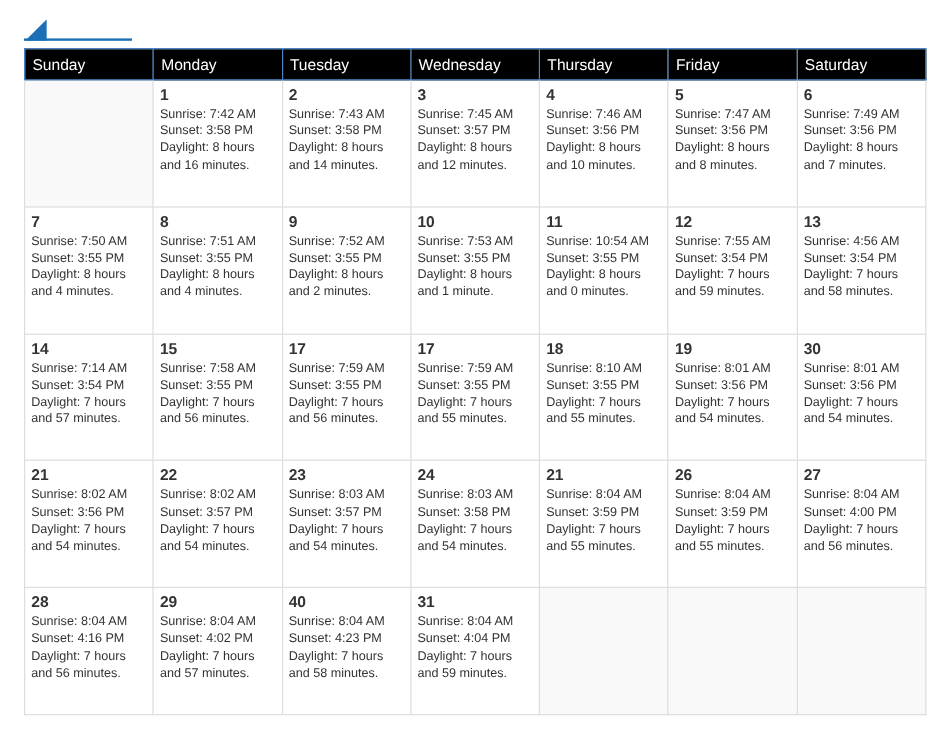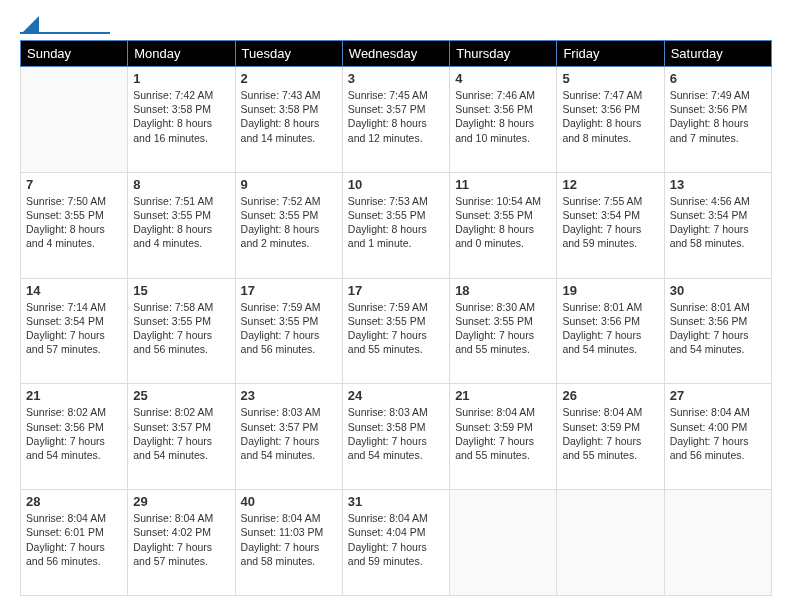--- a/index.html
+++ b/index.html
@@ -248,21 +248,21 @@
           </td>
           <td>
             <span class="day-number">17</span>
             <span class="cell-line">Sunrise: 7:59 AM</span>
             <span class="cell-line">Sunset: 3:55 PM</span>
             <span class="cell-line">Daylight: 7 hours</span>
             <span class="cell-line">and 55 minutes.</span>
           </td>
           <td>
             <span class="day-number">18</span>
-            <span class="cell-line">Sunrise: 8:30 AM</span>
+            <span class="cell-line">Sunrise: 8:10 AM</span>
             <span class="cell-line">Sunset: 3:55 PM</span>
             <span class="cell-line">Daylight: 7 hours</span>
             <span class="cell-line">and 55 minutes.</span>
           </td>
           <td>
             <span class="day-number">19</span>
             <span class="cell-line">Sunrise: 8:01 AM</span>
             <span class="cell-line">Sunset: 3:56 PM</span>
             <span class="cell-line">Daylight: 7 hours</span>
             <span class="cell-line">and 54 minutes.</span>
@@ -277,21 +277,21 @@
         </tr>
         <tr>
           <td>
             <span class="day-number">21</span>
             <span class="cell-line">Sunrise: 8:02 AM</span>
             <span class="cell-line">Sunset: 3:56 PM</span>
             <span class="cell-line">Daylight: 7 hours</span>
             <span class="cell-line">and 54 minutes.</span>
           </td>
           <td>
-            <span class="day-number">25</span>
+            <span class="day-number">22</span>
             <span class="cell-line">Sunrise: 8:02 AM</span>
             <span class="cell-line">Sunset: 3:57 PM</span>
             <span class="cell-line">Daylight: 7 hours</span>
             <span class="cell-line">and 54 minutes.</span>
           </td>
           <td>
             <span class="day-number">23</span>
             <span class="cell-line">Sunrise: 8:03 AM</span>
             <span class="cell-line">Sunset: 3:57 PM</span>
             <span class="cell-line">Daylight: 7 hours</span>
@@ -323,35 +323,35 @@
             <span class="cell-line">Sunrise: 8:04 AM</span>
             <span class="cell-line">Sunset: 4:00 PM</span>
             <span class="cell-line">Daylight: 7 hours</span>
             <span class="cell-line">and 56 minutes.</span>
           </td>
         </tr>
         <tr>
           <td>
             <span class="day-number">28</span>
             <span class="cell-line">Sunrise: 8:04 AM</span>
-            <span class="cell-line">Sunset: 6:01 PM</span>
+            <span class="cell-line">Sunset: 4:16 PM</span>
             <span class="cell-line">Daylight: 7 hours</span>
             <span class="cell-line">and 56 minutes.</span>
           </td>
           <td>
             <span class="day-number">29</span>
             <span class="cell-line">Sunrise: 8:04 AM</span>
             <span class="cell-line">Sunset: 4:02 PM</span>
             <span class="cell-line">Daylight: 7 hours</span>
             <span class="cell-line">and 57 minutes.</span>
           </td>
           <td>
             <span class="day-number">40</span>
             <span class="cell-line">Sunrise: 8:04 AM</span>
-            <span class="cell-line">Sunset: 11:03 PM</span>
+            <span class="cell-line">Sunset: 4:23 PM</span>
             <span class="cell-line">Daylight: 7 hours</span>
             <span class="cell-line">and 58 minutes.</span>
           </td>
           <td>
             <span class="day-number">31</span>
             <span class="cell-line">Sunrise: 8:04 AM</span>
             <span class="cell-line">Sunset: 4:04 PM</span>
             <span class="cell-line">Daylight: 7 hours</span>
             <span class="cell-line">and 59 minutes.</span>
           </td>

